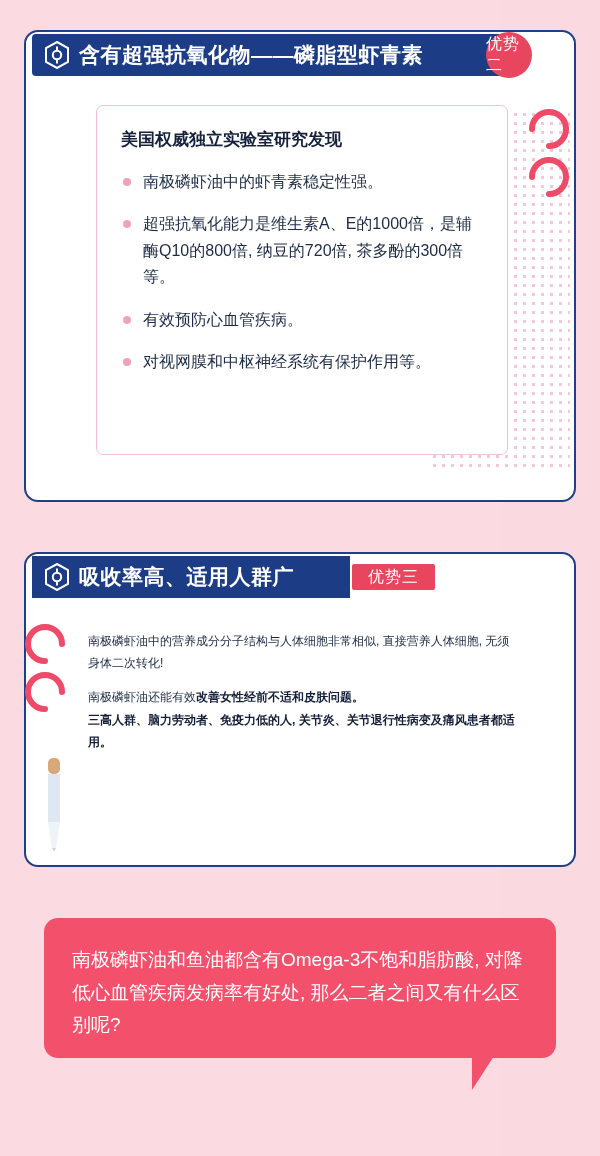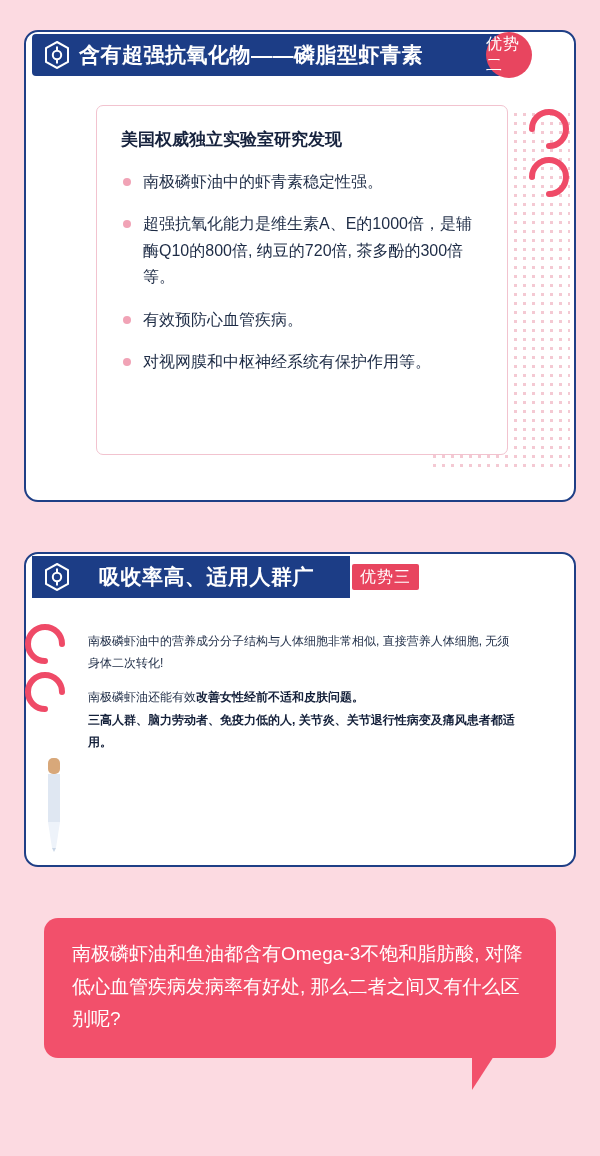--- a/index.html
+++ b/index.html
@@ -54,21 +54,21 @@
     align-items: center;
     justify-content: center;
     letter-spacing: 1px;
   }
   .badge.round {
     width: 46px; height: 46px;
     border-radius: 50%;
   }
   .badge.tag {
     height: 26px;
-    padding: 0 8px;
+    padding: 0 16px;
   }
 
   
   .inner {
     position: absolute;
     background: #ffffff;
     border: 1px solid #f2c3cf;
     border-radius: 7px;
   }
   .inner-title {
@@ -109,21 +109,21 @@
     color: #1d2b45;
   }
   .para b { font-weight: bold; color: #14203a; }
 
   
   .bubble {
     position: absolute;
     background: #f2506b;
     border-radius: 14px;
     color: #fff;
-    padding: 20px 28px;
+    padding: 26px 28px;
   }
   .bubble .btext {
     font-size: 19px;
     line-height: 1.72;
   }
   .bubble-tail {
     position: absolute;
     width: 0; height: 0;
     border-left: 22px solid #f2506b;
     border-bottom: 34px solid transparent;
@@ -171,21 +171,21 @@
   <div class="spiral" style="left:526px; top:95px;">
     <svg width="60" height="130" viewBox="0 0 60 130">
       <path d="M6 34 a17 17 0 1 1 34 0 a17 17 0 0 1 -17 17" fill="none" stroke="#ef4a67" stroke-width="6" stroke-linecap="round"></path>
       <path d="M6 82 a17 17 0 1 1 34 0 a17 17 0 0 1 -17 17" fill="none" stroke="#ef4a67" stroke-width="6" stroke-linecap="round"></path>
     </svg>
   </div>
 
   <div class="card" style="left:24px; top:552px; width:552px; height:315px; border-radius:14px;">
   </div>
 
-  <div class="hdr" style="left:32px; top:556px; width:318px;gap:20px;">
+  <div class="hdr" style="left:32px; top:556px; width:318px;">
     <span class="hexicon">
       <svg width="26" height="28" viewBox="0 0 26 28">
         <path d="M13 1 L24 7 L24 21 L13 27 L2 21 L2 7 Z" fill="none" stroke="#ffffff" stroke-width="2"></path>
         <circle cx="13" cy="14" r="4.2" fill="none" stroke="#ffffff" stroke-width="2"></circle>
         <rect x="12" y="5.5" width="2" height="3.5" fill="#ffffff"></rect>
         <rect x="12" y="19" width="2" height="3.5" fill="#ffffff"></rect>
       </svg>
     </span>
     <span class="hdr-title">吸收率高、适用人群广</span>
   </div>

